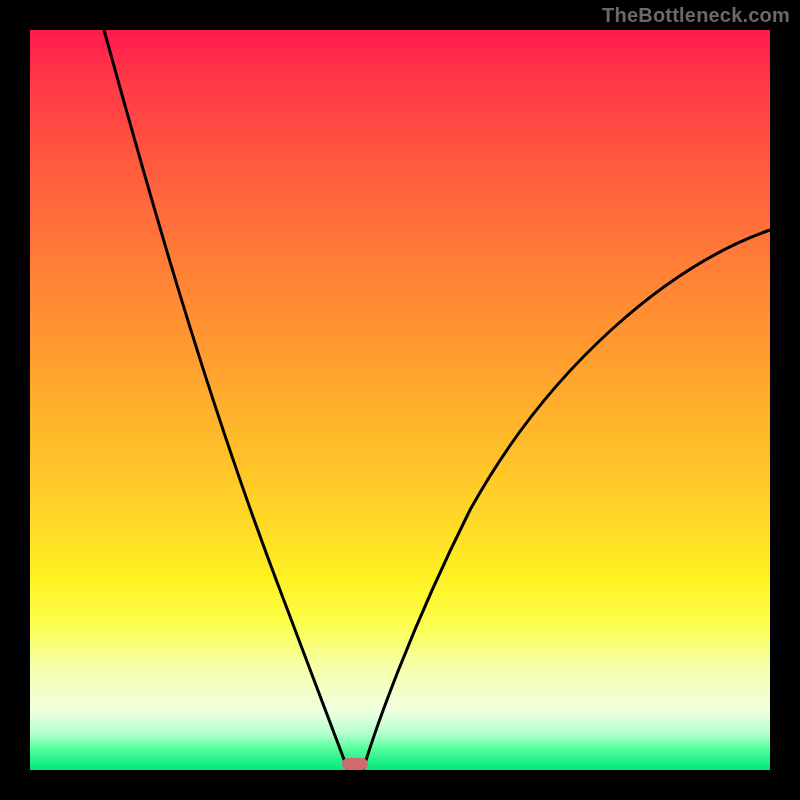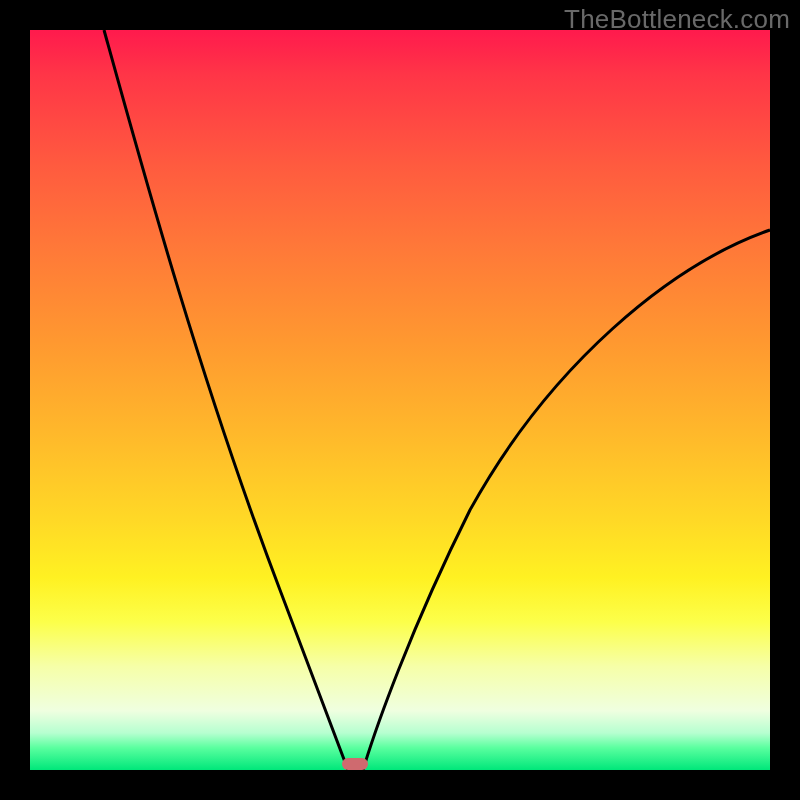--- a/index.html
+++ b/index.html
@@ -40,22 +40,22 @@
       #b6ffd0 95%,
       #5aff9f 97%,
       #00e77a 100%
     );
   }
   .watermark {
     position: absolute;
     top: 4px;
     right: 10px;
     color: #696969;
-    font-size: 26px;
-    font-weight: 400;
+    font-size: 20px;
+    font-weight: 700;
     letter-spacing: 0.2px;
     user-select: none;
   }
   svg.curve {
     position: absolute;
     left: 0;
     top: 0;
     width: 740px;
     height: 740px;
     overflow: visible;

